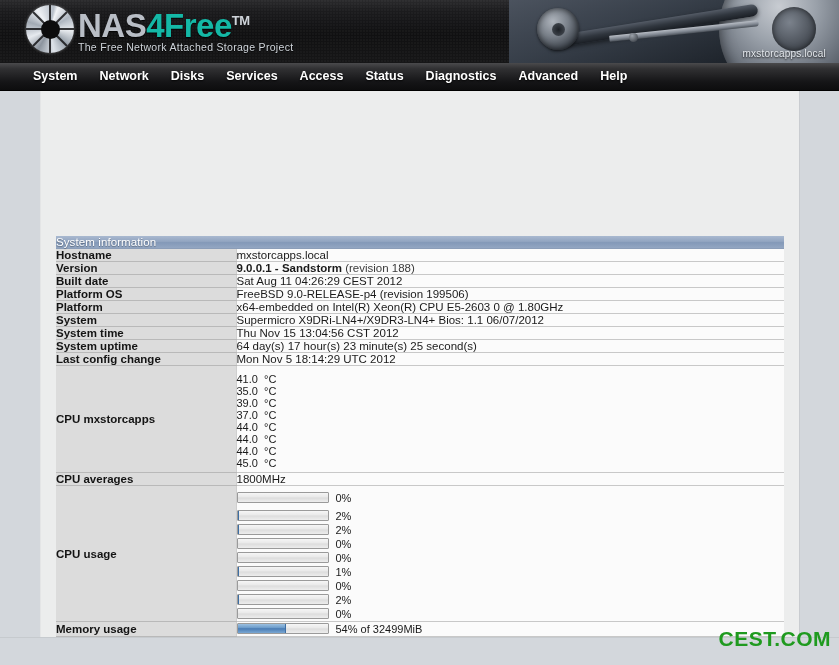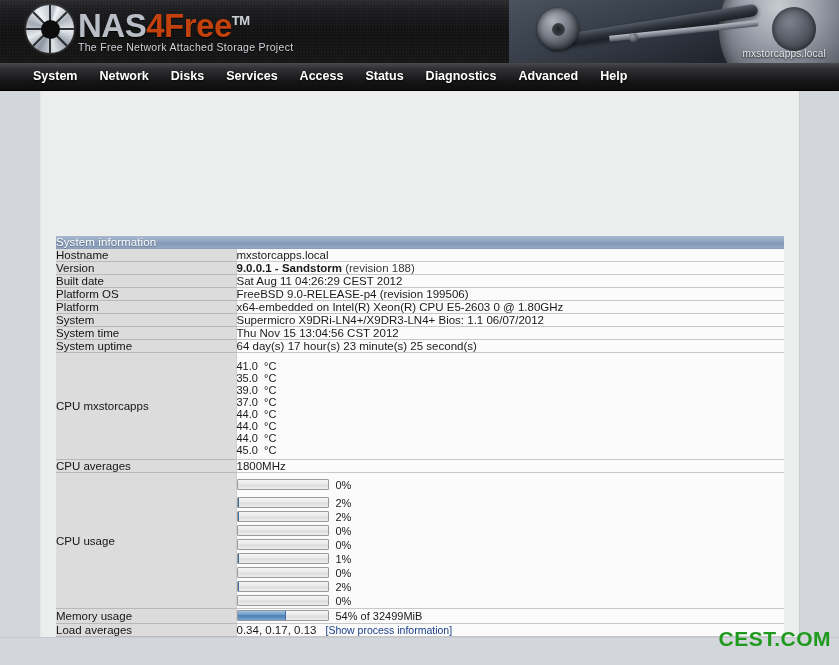--- a/index.html
+++ b/index.html
@@ -140,21 +140,21 @@
     line-height: 36px;
     font-weight: bold;
     letter-spacing: -0.5px;
     white-space: nowrap;
   }
   .logo-nas {
     color: #b9bec6;
     text-shadow: 0 1px 0 rgba(0,0,0,0.8);
   }
   .logo-4free {
-    color: #c2410c;
+    color: #14b8a6;
     text-shadow: 0 1px 1px rgba(0,0,0,0.9);
     margin-top: 36px;
   }
   .logo-tm {
     font-size: 13px;
     vertical-align: super;
     color: #cfd4da;
     font-weight: bold;
   }
   .logo-tagline {
@@ -230,21 +230,21 @@
     font-size: 11.5px;
     padding: 4px 0 4px 10px;
     text-shadow: 0 1px 1px rgba(0,0,0,0.35);
     border-bottom: 1px solid #8b9db8;
     letter-spacing: 0.1px;
   }
 
   td.lbl {
     width: 180px;
     background: #dcdcdc;
-    font-weight: normal;
+    font-weight: bold;
     font-size: 11.5px;
     color: #141414;
     padding: 4px 0 4px 10px;
     border-bottom: 1px solid #b9b9b9;
     border-right: 1px solid #cfcfcf;
     vertical-align: middle;
     white-space: nowrap;
   }
   td.val {
     background: #fbfbfb;
@@ -413,20 +413,24 @@
     <tr>
       <td class="lbl">System time</td>
       <td class="val">Thu Nov 15 13:04:56 CST 2012</td>
     </tr>
 
     <tr>
       <td class="lbl">System uptime</td>
       <td class="val">64 day(s) 17 hour(s) 23 minute(s) 25 second(s)</td>
     </tr>
 
+    <tr>
+      <td class="lbl">Last config change</td>
+      <td class="val">Mon Nov 5 18:14:29 UTC 2012</td>
+    </tr>
 
     <tr>
       <td class="lbl">CPU mxstorcapps</td>
       <td class="val top">
         <div class="temp-list" id="temp-list">
               <div class="temp-row">41.0  °C</div>
               <div class="temp-row">35.0  °C</div>
               <div class="temp-row">39.0  °C</div>
               <div class="temp-row">37.0  °C</div>
               <div class="temp-row">44.0  °C</div>

